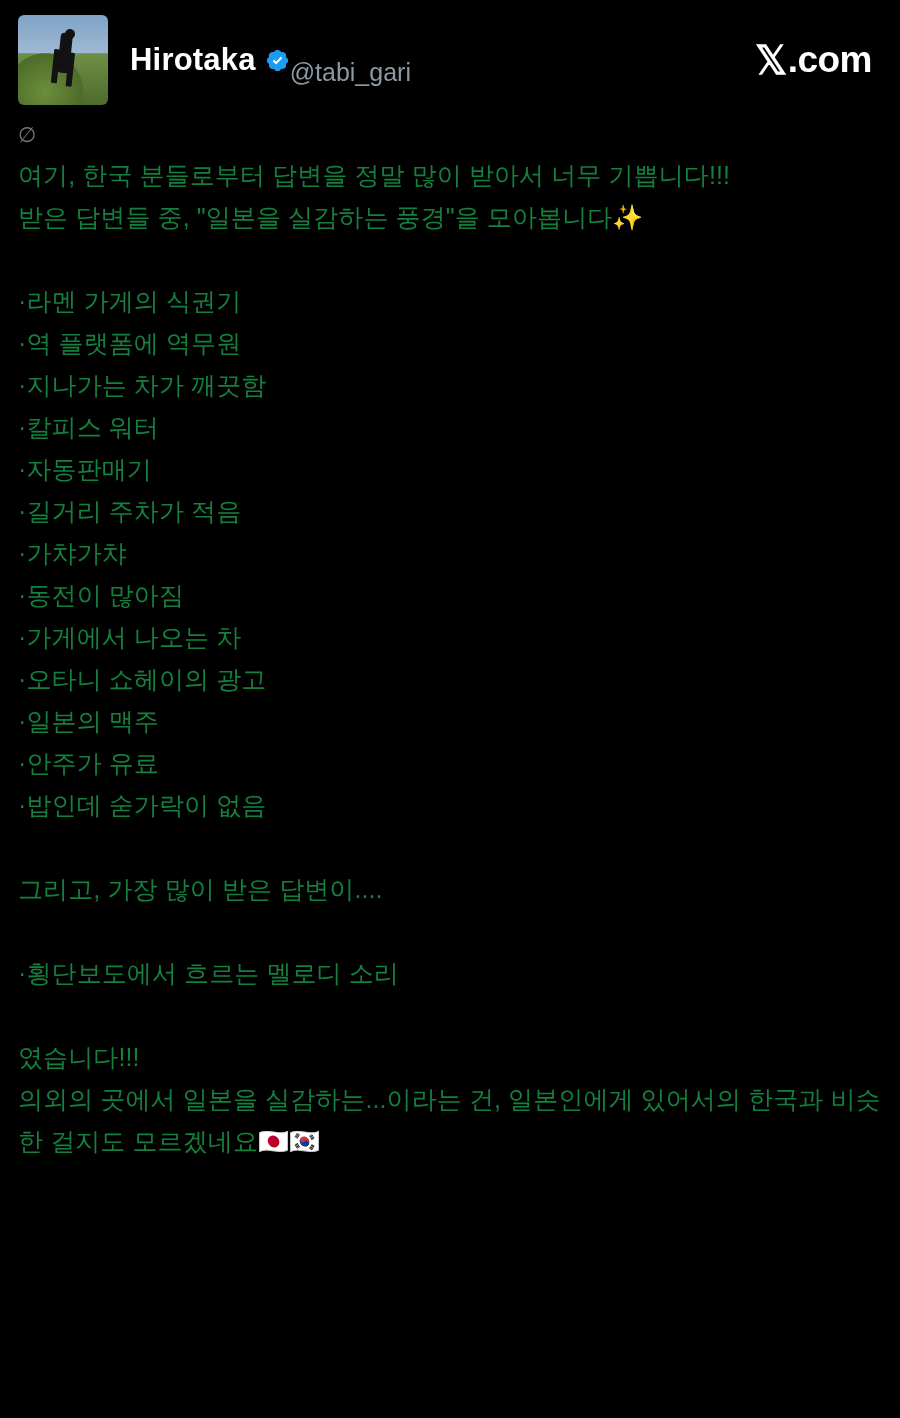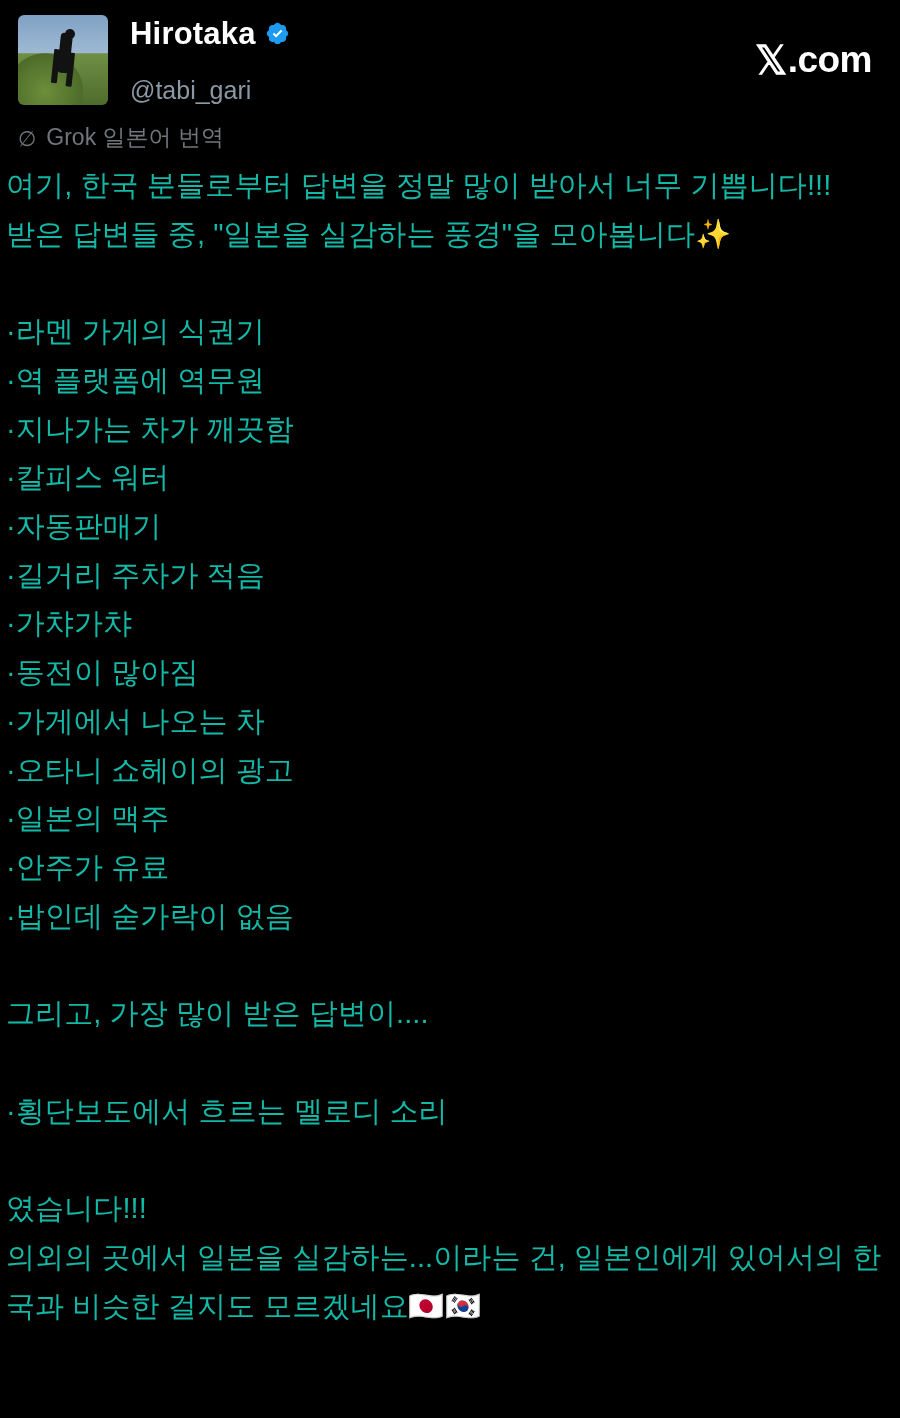--- a/index.html
+++ b/index.html
@@ -57,21 +57,21 @@
     left: 52%;
     top: 15%;
     width: 10px;
     height: 10px;
     border-radius: 50%;
     background: #121212;
   }
   .identity {
     margin-left: 22px;
     display: flex;
-    flex-direction: column;
+    flex-direction: row;
     justify-content: center;
   }
   .name-row {
     display: flex;
     align-items: center;
     gap: 9px;
   }
   .display-name {
     font-size: 31px;
     font-weight: bold;
@@ -116,24 +116,24 @@
   }
   .grok-icon {
     font-size: 21px;
     color: #71767b;
     display: inline-block;
     transform: translateY(1px);
   }
 
   
   .tweet-body {
-    padding: 4px 18px 0 6px;
-    font-size: 29px;
+    padding: 4px 18px 0 18px;
+    font-size: 25px;
     line-height: 1.68;
-    color: #14b8a6;
+    color: #15803d;
     white-space: pre-wrap;
     word-break: break-word;
     letter-spacing: 0.1px;
   }
 </style>
 </head>
 <body>
 
 <div class="page">
 
@@ -158,21 +158,20 @@
     </div>
 
     <div class="brand">
       <span class="x-glyph">𝕏</span>
       <span>.com</span>
     </div>
   </div>
 
   <div class="grok-row">
     <span class="grok-icon">∅</span>
-    <span>Grok 일본어 번역</span>
   </div>
 
   <div class="tweet-body">여기, 한국 분들로부터 답변을 정말 많이 받아서 너무 기쁩니다!!!
 받은 답변들 중, "일본을 실감하는 풍경"을 모아봅니다✨
 
 ·라멘 가게의 식권기
 ·역 플랫폼에 역무원
 ·지나가는 차가 깨끗함
 ·칼피스 워터
 ·자동판매기

